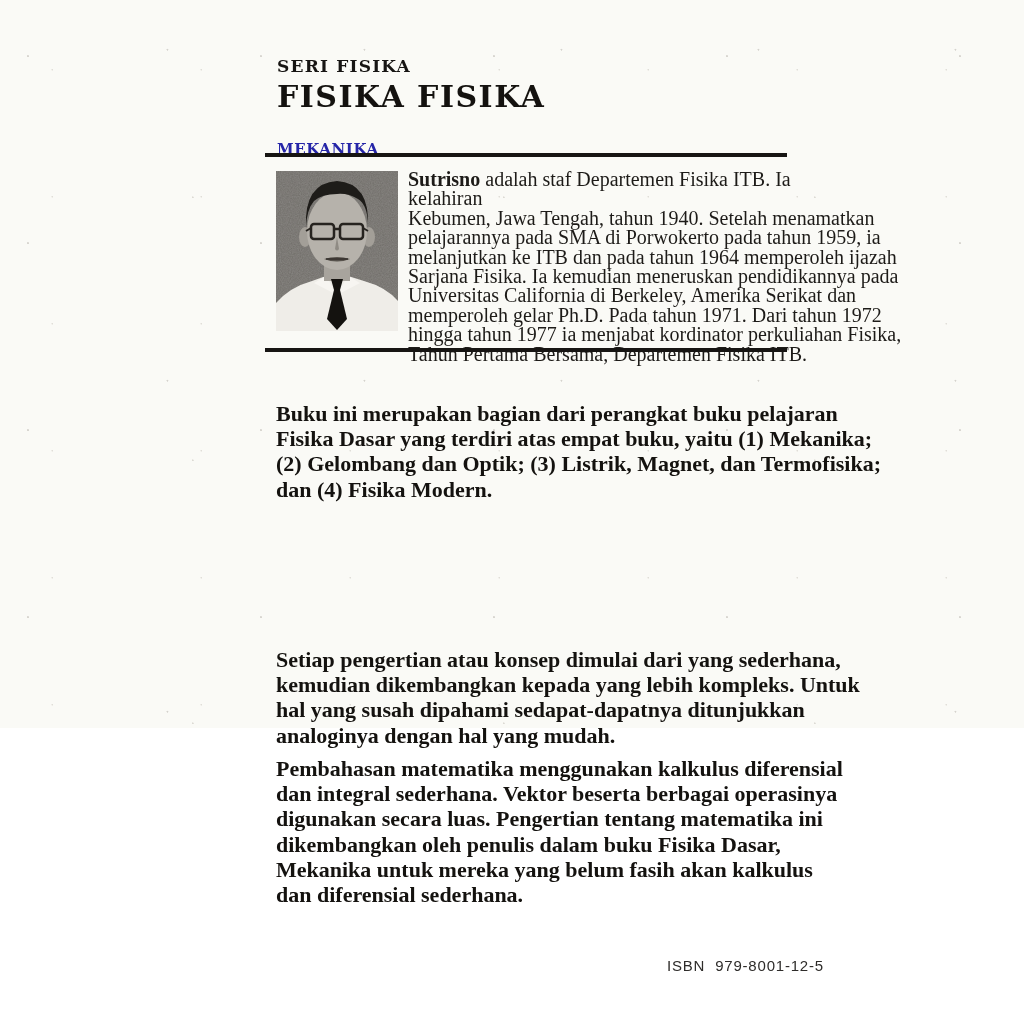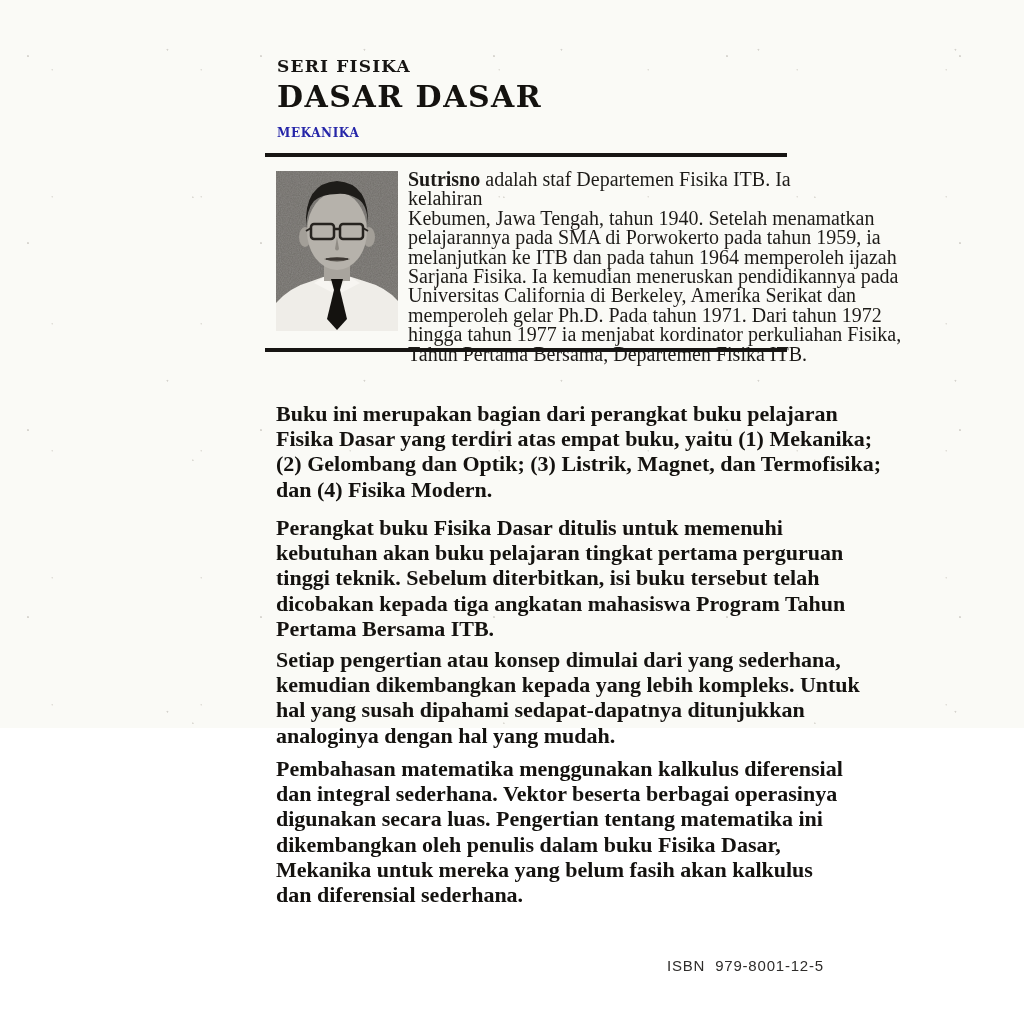--- a/index.html
+++ b/index.html
@@ -28,23 +28,23 @@
     letter-spacing: 1.2px; color: #171513;
   }
   .title {
     font-family: "DejaVu Serif", serif;
     font-size: 30px; font-weight: bold;
     letter-spacing: 1.5px; color: #14120f;
     margin-top: 3px;
   }
   .subtitle {
     font-family: "DejaVu Serif", serif;
-    font-size: 12px; font-weight: bold;
+    font-size: 15px; font-weight: bold;
     letter-spacing: 0.6px;
-    margin-top: 12px;
+    margin-top: 26px;
   }
   .rule { background: #171513; height: 3.5px; width: 522px; left: 265px; }
 
   
   .photo-frame { left: 276px; top: 171px; width: 122px; height: 160px; }
   .bio {
     left: 408px; top: 170px; width: 400px;
     font-family: "Liberation Serif", serif;
     font-size: 20px; line-height: 19.4px;
     color: #1d1b18;
@@ -71,21 +71,21 @@
     white-space: pre;
   }
 </style>
 </head>
 <body>
 
 <div class="page">
 
   <div class="abs" style="left:277px; top:56px;">
     <div class="series">SERI FISIKA</div>
-    <div class="title">DASAR DASAR</div>
+    <div class="title">FISIKA FISIKA</div>
     <div class="subtitle" style="color: rgb(37, 37, 168);">MEKANIKA</div>
   </div>
 
   <div class="abs rule" style="top:153px;"></div>
 
   <div class="abs photo-frame">
     <svg width="122" height="160" viewBox="0 0 122 160">
       <defs>
         <filter id="grain" x="0" y="0" width="100%" height="100%">
           <feTurbulence type="fractalNoise" baseFrequency="0.9" numOctaves="2" result="n"></feTurbulence>
@@ -137,25 +137,20 @@
 hingga tahun 1977 ia menjabat kordinator perkuliahan Fisika,
 Tahun Pertama Bersama, Departemen Fisika ITB.</div>
   </div>
 
   <div class="abs rule" style="top:348px;"></div>
 
   <div class="abs para" style="top:401px;">Buku ini merupakan bagian dari perangkat buku pelajaran
 Fisika Dasar yang terdiri atas empat buku, yaitu (1) Mekanika;
 (2) Gelombang dan Optik; (3) Listrik, Magnet, dan Termofisika;
 dan (4) Fisika Modern.</div>
-  <div class="abs para" style="top:515px;">Perangkat buku Fisika Dasar ditulis untuk memenuhi
-kebutuhan akan buku pelajaran tingkat pertama perguruan
-tinggi teknik. Sebelum diterbitkan, isi buku tersebut telah
-dicobakan kepada tiga angkatan mahasiswa Program Tahun
-Pertama Bersama ITB.</div>
   <div class="abs para" style="top:647px;">Setiap pengertian atau konsep dimulai dari yang sederhana,
 kemudian dikembangkan kepada yang lebih kompleks. Untuk
 hal yang susah dipahami sedapat-dapatnya ditunjukkan
 analoginya dengan hal yang mudah.</div>
   <div class="abs para" style="top:756px;">Pembahasan matematika menggunakan kalkulus diferensial
 dan integral sederhana. Vektor beserta berbagai operasinya
 digunakan secara luas. Pengertian tentang matematika ini
 dikembangkan oleh penulis dalam buku Fisika Dasar,
 Mekanika untuk mereka yang belum fasih akan kalkulus
 dan diferensial sederhana.</div>

